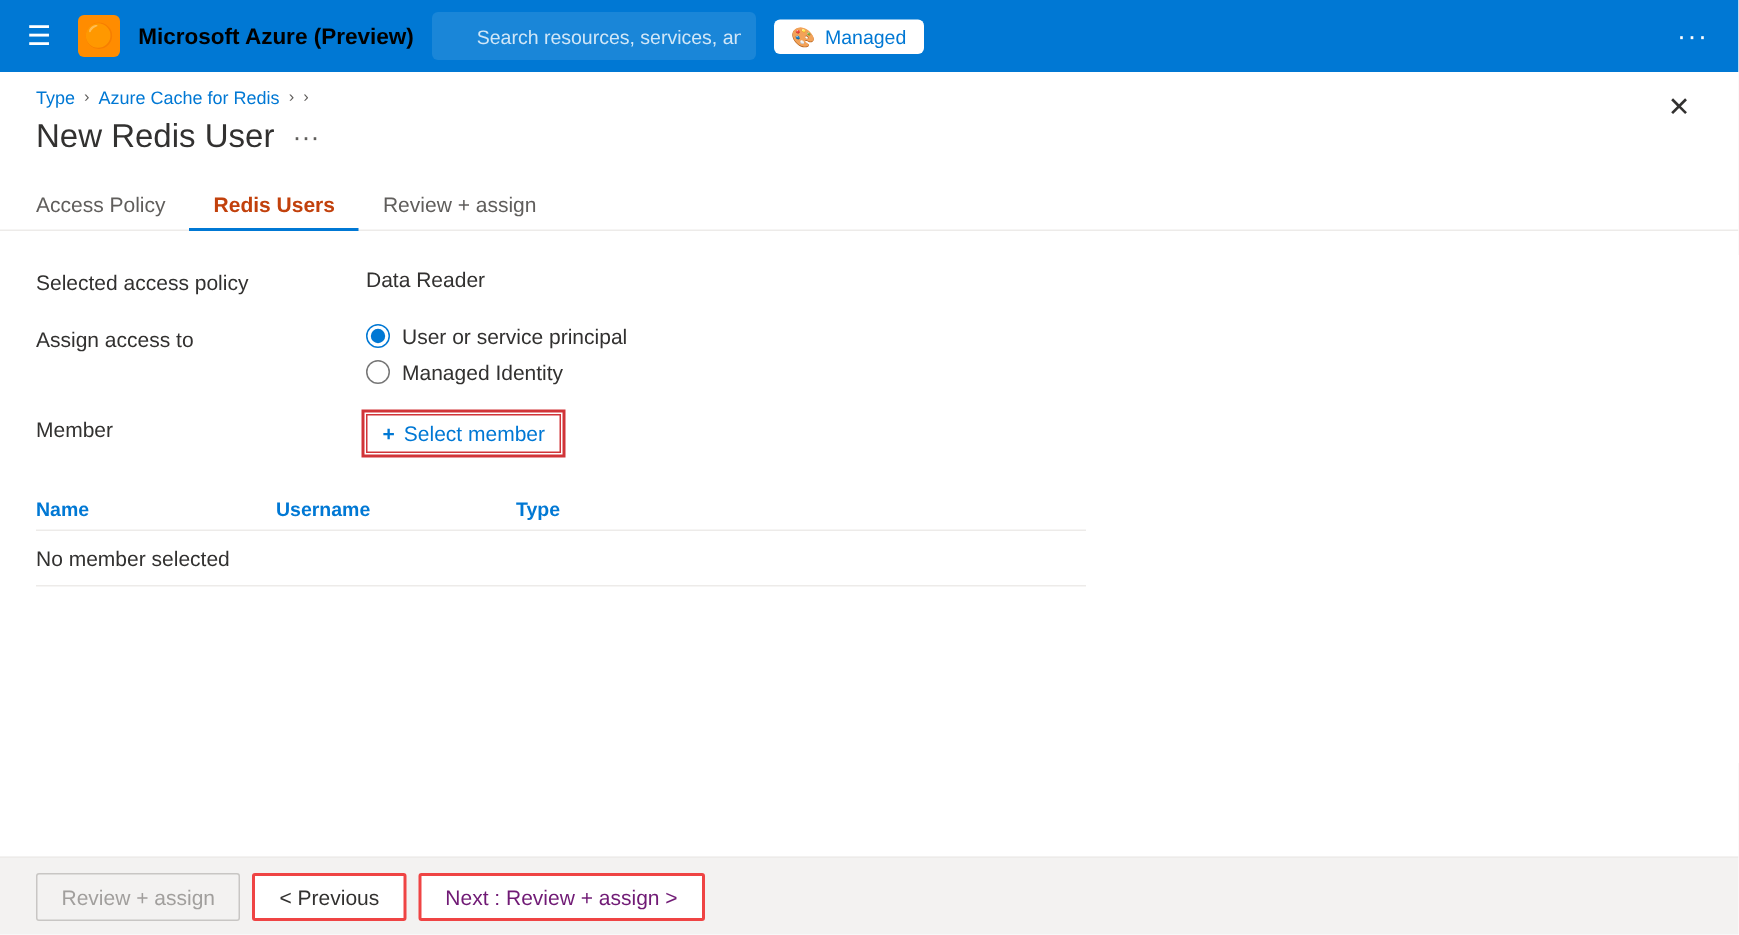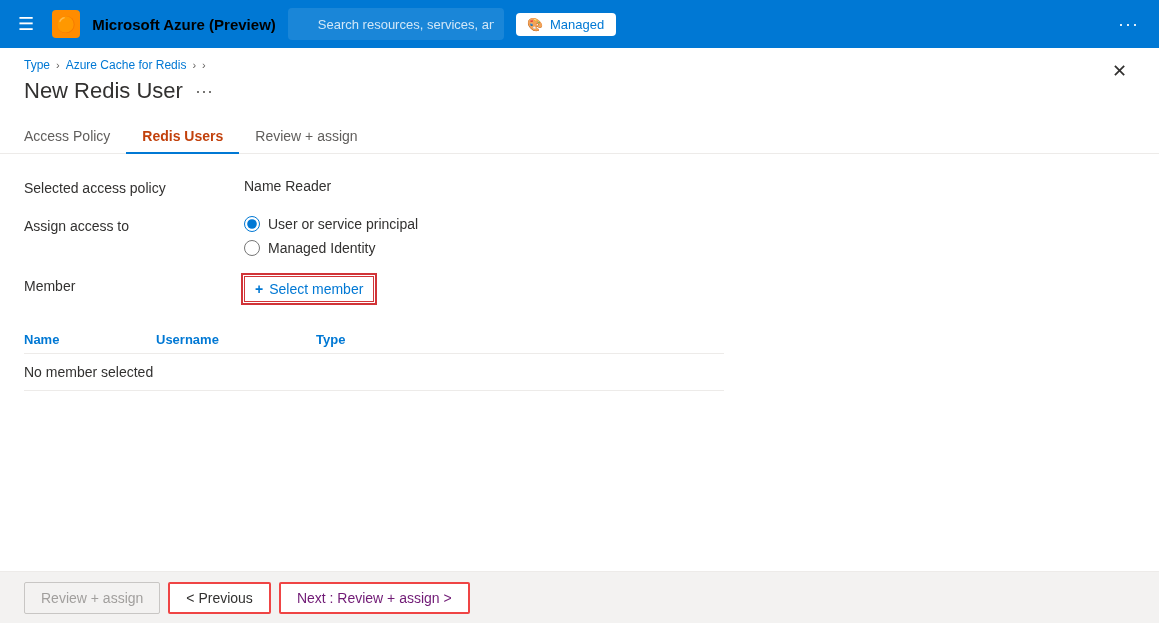--- a/index.html
+++ b/index.html
@@ -222,21 +222,21 @@
     .member-table {
       margin-top: 24px;
       width: 700px;
     }
     .member-table-header {
       display: flex;
       padding: 6px 0;
       border-bottom: 1px solid #edebe9;
       gap: 0;
     }
-    .col-name { width: 132px; font-weight: 600; color: #0078d4; font-size: 13px; }
+    .col-name { width: 160px; font-weight: 600; color: #0078d4; font-size: 13px; }
     .col-username { width: 160px; font-weight: 600; color: #0078d4; font-size: 13px; }
     .col-type { width: 160px; font-weight: 600; color: #0078d4; font-size: 13px; }
     .member-empty-row {
       padding: 10px 0;
       color: #323130;
       font-size: 14px;
       border-bottom: 1px solid #edebe9;
     }
 
     
@@ -308,21 +308,21 @@
   <div class="tabs">
     <div class="tab">Access Policy</div>
     <div class="tab active">Redis Users</div>
     <div class="tab">Review + assign</div>
   </div>
 
   <div class="form-content">
 
     <div class="form-row">
       <div class="form-label">Selected access policy</div>
-      <div class="form-value">Name Reader</div>
+      <div class="form-value">Data Reader</div>
     </div>
 
     <div class="form-row">
       <div class="form-label">Assign access to</div>
       <div class="radio-group">
         <label class="radio-option">
           <input class="radio-input" type="radio" name="assign-access" checked="" style="">
           <span class="radio-label">User or service principal</span>
         </label>
         <label class="radio-option">

